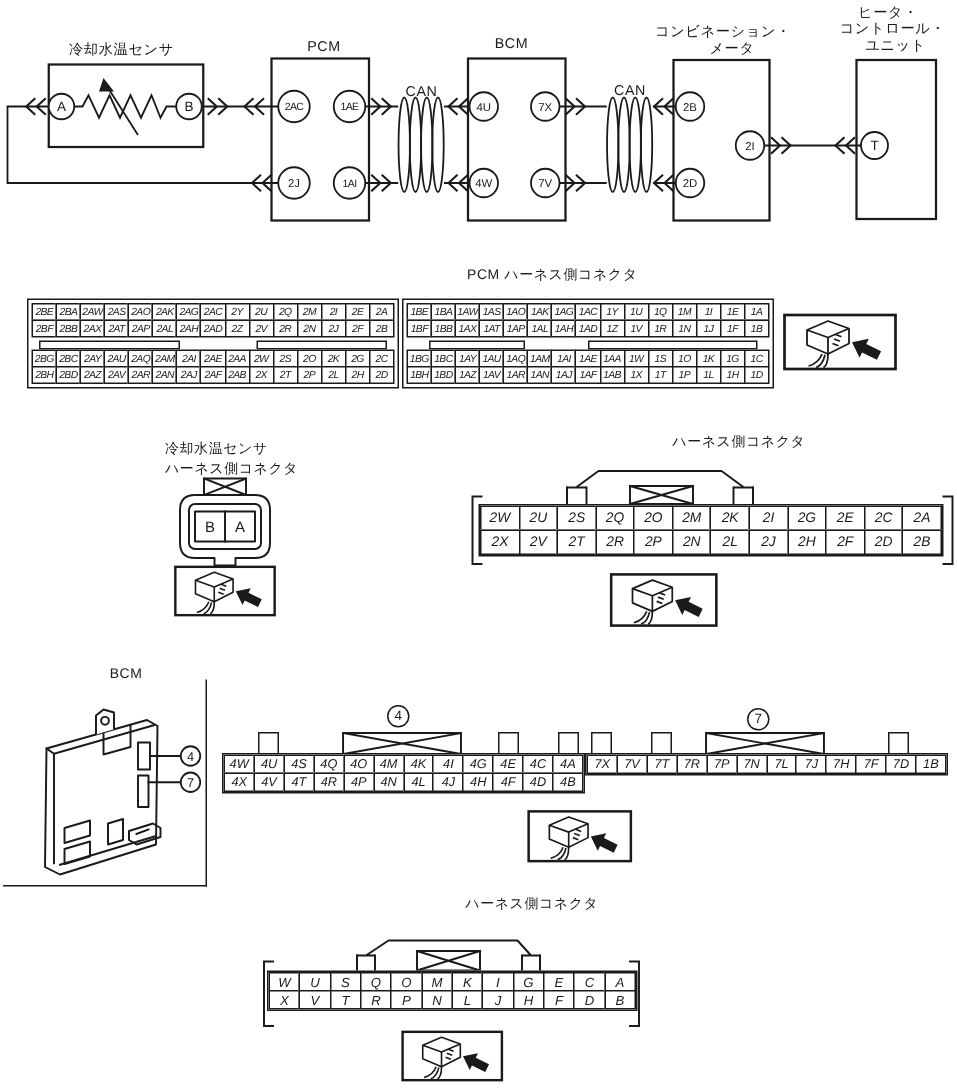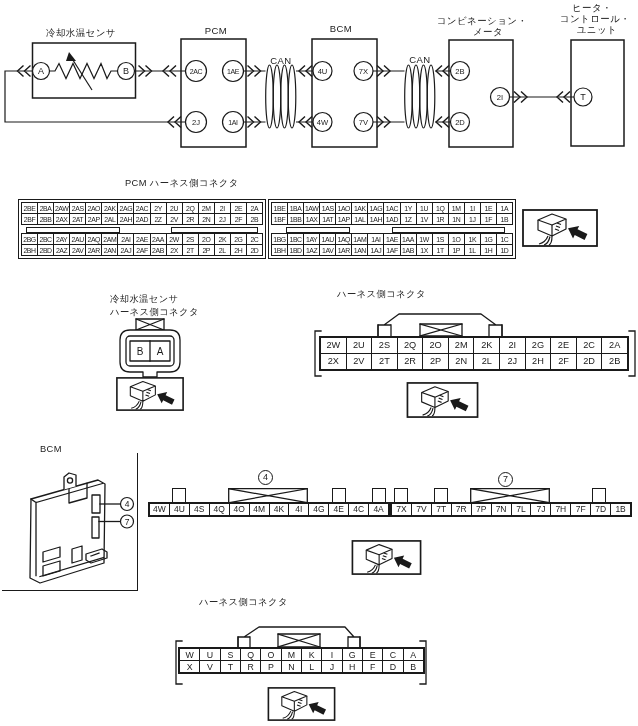--- a/index.html
+++ b/index.html
@@ -1,23 +1,23 @@
 <!DOCTYPE html>
 <html><head>
 <meta charset="utf-8">
 <style>
   html,body{margin:0;padding:0;background:#fff;}
   #page{position:relative;width:638px;height:726px;background:#fff;overflow:hidden;
         font-family:"Liberation Sans","DejaVu Sans",sans-serif;color:#1a1a1a;}
-  .title{position:absolute;font-size:9.3px;text-align:left;letter-spacing:.4px;line-height:12.5px;white-space:nowrap;}
+  .title{position:absolute;font-size:9.3px;text-align:right;letter-spacing:.4px;line-height:12.5px;white-space:nowrap;}
   .title.left{text-align:left;}
   
   .ptable{position:absolute;border:1.6px solid #1a1a1a;padding:2px;background:#fff;}
   .wtable{position:absolute;border:1.4px solid #1a1a1a;background:#fff;}
-  .prow{display:flex;}
+  .prow{display:flex;font-style:italic;}
   .prow + .prow{margin-top:-1px;}
   .pcell{flex:1 1 0;min-width:0;border:1px solid #1a1a1a;margin-left:-1px;background:#fff;
          text-align:center;overflow:hidden;white-space:nowrap;}
   .pcell:first-child{margin-left:0;}
   .pcmtbl .pcell{height:10px;line-height:11px;font-size:6.9px;letter-spacing:-.4px;}
   .mtbl .pcell{height:15px;line-height:15.5px;font-size:9.2px;}
   .btbl .pcell{height:11px;line-height:11.5px;font-size:8.5px;}
   .htbl .pcell{height:11px;line-height:12px;font-size:8.8px;}
   .pgap{position:relative;height:8px;}
   .bar{position:absolute;top:2px;height:3.5px;border:1.1px solid #1a1a1a;background:#fff;}
@@ -447,20 +447,34 @@
         <span class="pcell">4Q</span>
         <span class="pcell">4O</span>
         <span class="pcell">4M</span>
         <span class="pcell">4K</span>
         <span class="pcell">4I</span>
         <span class="pcell">4G</span>
         <span class="pcell">4E</span>
         <span class="pcell">4C</span>
         <span class="pcell">4A</span>
       </div>
+    <div class="prow">
+        <span class="pcell">4X</span>
+        <span class="pcell">4V</span>
+        <span class="pcell">4T</span>
+        <span class="pcell">4R</span>
+        <span class="pcell">4P</span>
+        <span class="pcell">4N</span>
+        <span class="pcell">4L</span>
+        <span class="pcell">4J</span>
+        <span class="pcell">4H</span>
+        <span class="pcell">4F</span>
+        <span class="pcell">4D</span>
+        <span class="pcell">4B</span>
+      </div>
   </div>
   <div class="wtable btbl" style="left:390px;top:502px;width:240px;">
     <div class="prow">
         <span class="pcell">7X</span>
         <span class="pcell">7V</span>
         <span class="pcell">7T</span>
         <span class="pcell">7R</span>
         <span class="pcell">7P</span>
         <span class="pcell">7N</span>
         <span class="pcell">7L</span>

